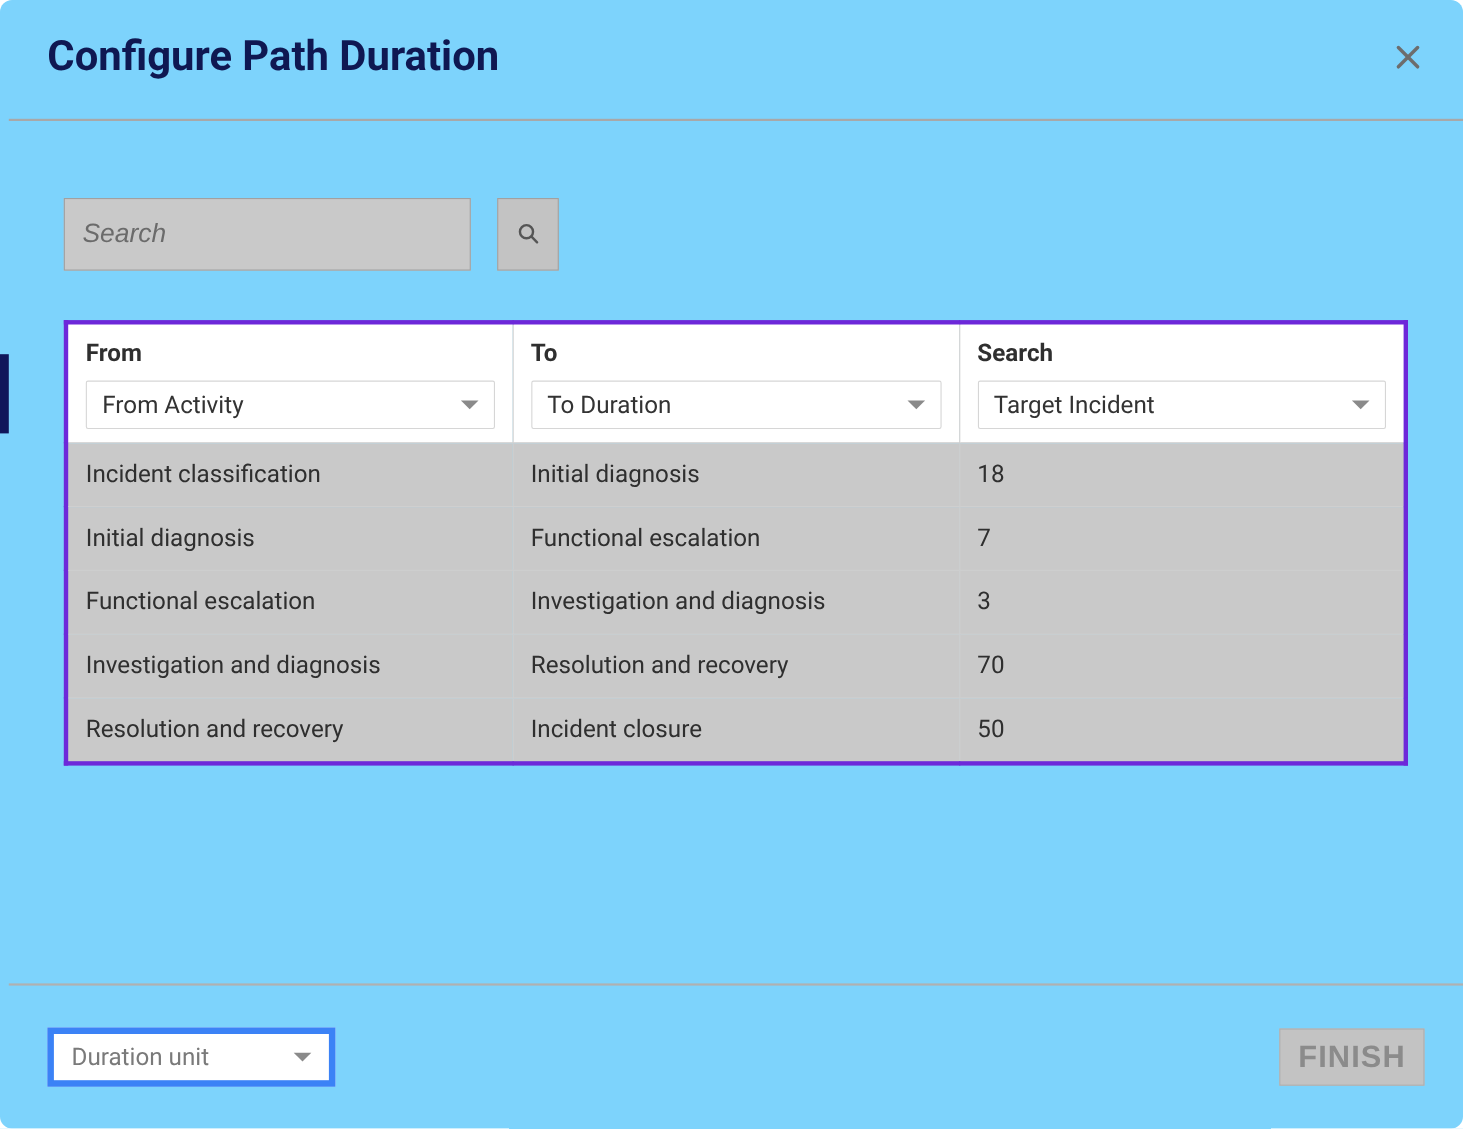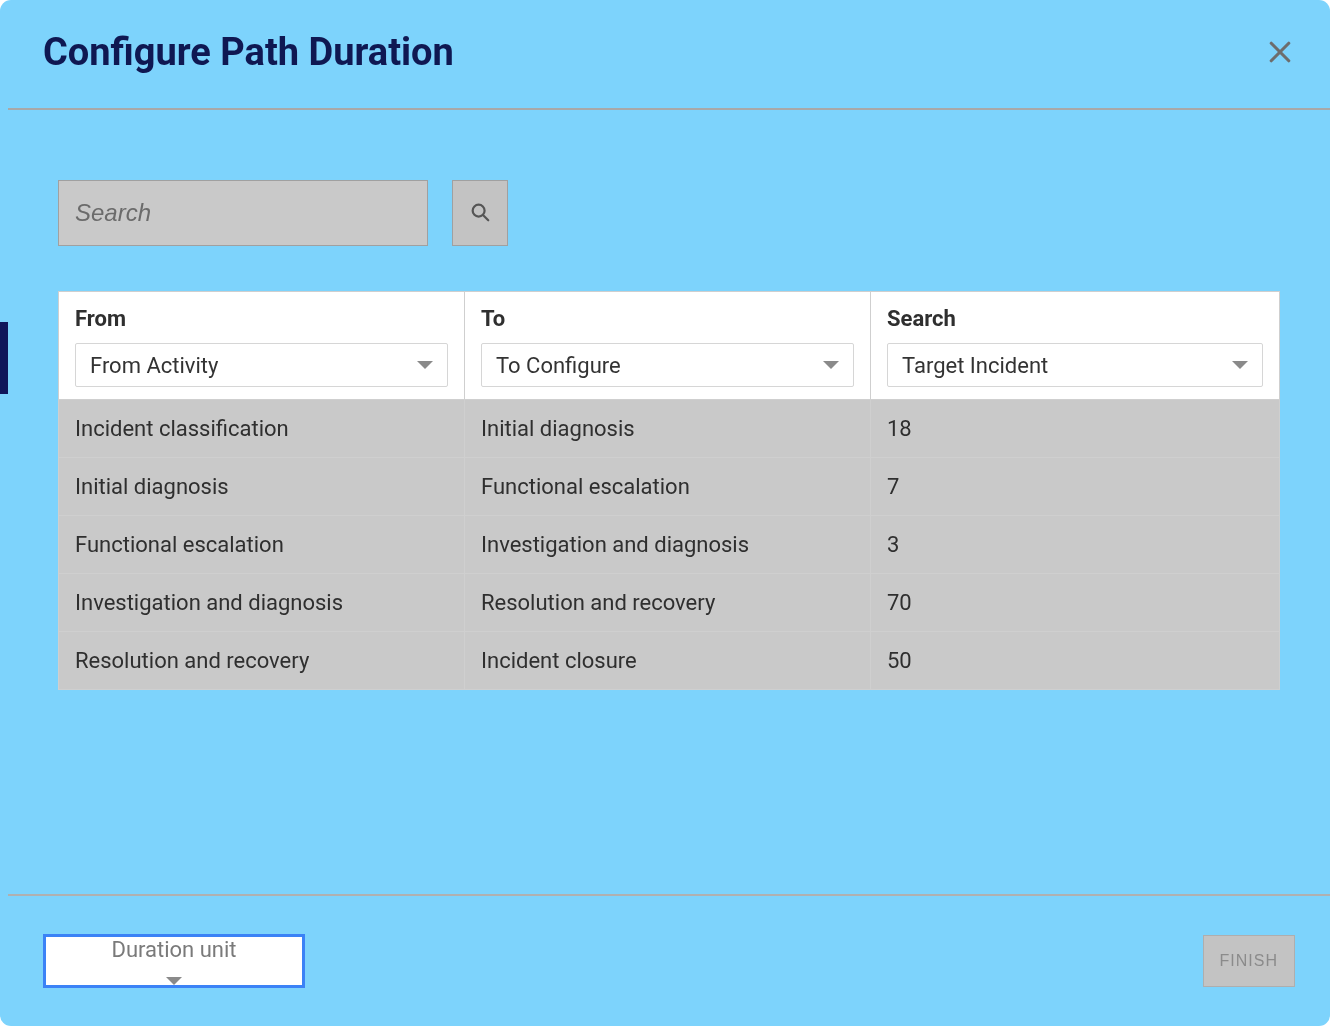--- a/index.html
+++ b/index.html
@@ -96,21 +96,21 @@
     color: #555;
     display: flex;
     align-items: center;
     justify-content: center;
     cursor: pointer;
   }
   .search-btn svg { width: 22px; height: 22px; }
 
   .table {
     width: 100%;
-    border: 1px solid #6d28d9;
+    border: 4px solid #6d28d9;
     border-collapse: collapse;
   }
   .table th, .table td {
     border: 1px solid #cfcfcf;
     text-align: left;
     vertical-align: middle;
   }
   .table th {
     background: #ffffff;
     padding: 14px 16px 12px 16px;
@@ -160,39 +160,38 @@
     height: 130px;
     display: flex;
     align-items: center;
     justify-content: space-between;
     padding: 0 35px;
   }
   .unit-dd {
     width: 262px;
     height: 54px;
     background: #fff;
-    border: 3px solid #3b82f6;
+    border: 6px solid #3b82f6;
     display: flex;
     align-items: center;
     justify-content: space-between;
     padding: 0 16px;
     font-size: 22px;
     color: #7a7a7a;
     cursor: pointer;
-    flex-direction: column;
   }
   .finish-btn {
     height: 52px;
     padding: 0 16px;
     border: 1px solid #aeaeae;
     background: #c3c3c3;
     color: #8b8b8b;
-    font-size: 16px;
+    font-size: 28px;
     letter-spacing: 1px;
-    font-weight: 400;
+    font-weight: 700;
     cursor: pointer;
   }
 </style>
 </head>
 <body>
 
 <div class="backdrop">
   <div class="left-blue"></div>
 
   <div class="dialog">
@@ -233,21 +232,21 @@
             <th>
               <span>From</span>
               <div class="header-dd">
                 <span>From Activity</span>
                 <span class="caret"></span>
               </div>
             </th>
             <th>
               <span>To</span>
               <div class="header-dd">
-                <span>To Configure</span>
+                <span>To Duration</span>
                 <span class="caret"></span>
               </div>
             </th>
             <th>
               <span>Search</span>
               <div class="header-dd">
                 <span>Target Incident</span>
                 <span class="caret"></span>
               </div>
             </th>

